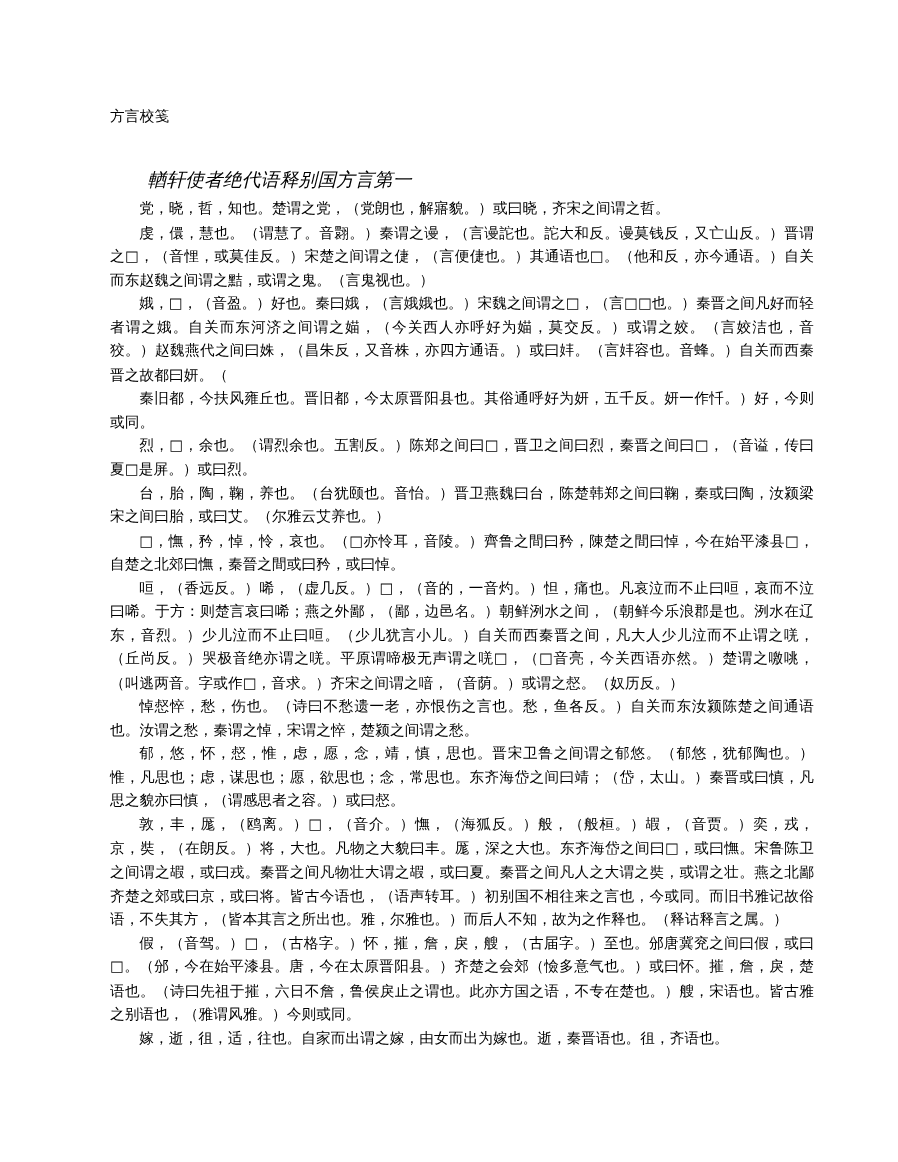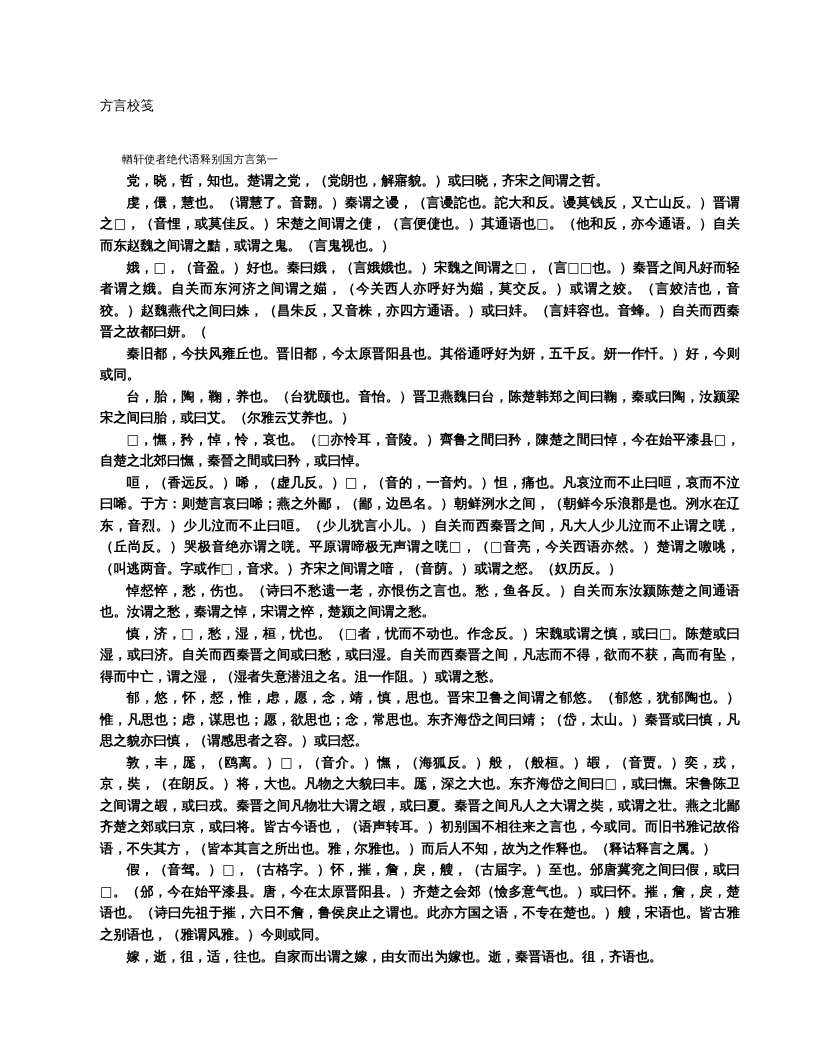--- a/index.html
+++ b/index.html
@@ -22,54 +22,54 @@
     position: relative;
   }
   .doc-title {
     font-size: 13.3px;
     line-height: 1.55;
     margin: 0 0 34px 0;
     letter-spacing: 0.2px;
     font-family: Liberation Serif, serif;
   }
   .section-heading {
-    font-size: 11px;
+    font-size: 17px;
     line-height: 1.62;
     margin: 0 0 2px 0;
     text-indent: 2em;
     letter-spacing: 0.15px;
+    font-style: italic;
   }
   .entry {
     font-size: 13.3px;
     line-height: 1.62;
     margin: 0;
     text-indent: 2em;
     text-align: justify;
     text-justify: inter-character;
     letter-spacing: 0.1px;
     word-break: break-all;
-    font-weight: bold;
   }
 </style>
 </head>
 <body>
 
 <div class="page">
 
   <p class="doc-title">方言校笺</p>
 
   <p class="section-heading">輶轩使者绝代语释别国方言第一</p>
 
   <p class="entry">党，晓，哲，知也。楚谓之党，（党朗也，解寤貌。）或曰晓，齐宋之间谓之哲。</p>
   <p class="entry">虔，儇，慧也。（谓慧了。音翾。）秦谓之谩，（言谩詑也。詑大和反。谩莫钱反，又亡山反。）晋谓之□，（音悝，或莫佳反。）宋楚之间谓之倢，（言便倢也。）其通语也□。（他和反，亦今通语。）自关而东赵魏之间谓之黠，或谓之鬼。（言鬼视也。）</p>
   <p class="entry">娥，□，（音盈。）好也。秦曰娥，（言娥娥也。）宋魏之间谓之□，（言□□也。）秦晋之间凡好而轻者谓之娥。自关而东河济之间谓之媌，（今关西人亦呼好为媌，莫交反。）或谓之姣。（言姣洁也，音狡。）赵魏燕代之间曰姝，（昌朱反，又音株，亦四方通语。）或曰妦。（言妦容也。音蜂。）自关而西秦晋之故都曰妍。（</p>
   <p class="entry">秦旧都，今扶风雍丘也。晋旧都，今太原晋阳县也。其俗通呼好为妍，五千反。妍一作忏。）好，今则或同。</p>
+  <p class="entry">烈，□，余也。（谓烈余也。五割反。）陈郑之间曰□，晋卫之间曰烈，秦晋之间曰□，（音谥，传曰夏□是屏。）或曰烈。</p>
   <p class="entry">台，胎，陶，鞠，养也。（台犹颐也。音怡。）晋卫燕魏曰台，陈楚韩郑之间曰鞠，秦或曰陶，汝颍梁宋之间曰胎，或曰艾。（尔雅云艾养也。）</p>
   <p class="entry">□，憮，矜，悼，怜，哀也。（□亦怜耳，音陵。）齊鲁之間曰矜，陳楚之間曰悼，今在始平漆县□，自楚之北郊曰憮，秦晉之間或曰矜，或曰悼。</p>
   <p class="entry">咺，（香远反。）唏，（虚几反。）□，（音的，一音灼。）怛，痛也。凡哀泣而不止曰咺，哀而不泣曰唏。于方：则楚言哀曰唏；燕之外鄙，（鄙，边邑名。）朝鲜洌水之间，（朝鲜今乐浪郡是也。洌水在辽东，音烈。）少儿泣而不止曰咺。（少儿犹言小儿。）自关而西秦晋之间，凡大人少儿泣而不止谓之唴，（丘尚反。）哭极音绝亦谓之唴。平原谓啼极无声谓之唴□，（□音亮，今关西语亦然。）楚谓之噭咷，（叫逃两音。字或作□，音求。）齐宋之间谓之喑，（音荫。）或谓之惄。（奴历反。）</p>
   <p class="entry">悼惄悴，愁，伤也。（诗曰不愁遗一老，亦恨伤之言也。愁，鱼各反。）自关而东汝颍陈楚之间通语也。汝谓之愁，秦谓之悼，宋谓之悴，楚颍之间谓之愁。</p>
-  <p class="entry">慎，济，□，愁，湿，桓，忧也。（□者，忧而不动也。作念反。）宋魏或谓之慎，或曰□。陈楚或曰湿，或曰济。自关而西秦晋之间或曰愁，或曰湿。自关而西秦晋之间，凡志而不得，欲而不获，高而有坠，得而中亡，谓之湿，（湿者失意潜沮之名。沮一作阻。）或谓之愁。</p>
   <p class="entry">郁，悠，怀，惄，惟，虑，愿，念，靖，慎，思也。晋宋卫鲁之间谓之郁悠。（郁悠，犹郁陶也。）惟，凡思也；虑，谋思也；愿，欲思也；念，常思也。东齐海岱之间曰靖；（岱，太山。）秦晋或曰慎，凡思之貌亦曰慎，（谓感思者之容。）或曰惄。</p>
   <p class="entry">敦，丰，厖，（鸥离。）□，（音介。）憮，（海狐反。）般，（般桓。）嘏，（音贾。）奕，戎，京，奘，（在朗反。）将，大也。凡物之大貌曰丰。厖，深之大也。东齐海岱之间曰□，或曰憮。宋鲁陈卫之间谓之嘏，或曰戎。秦晋之间凡物壮大谓之嘏，或曰夏。秦晋之间凡人之大谓之奘，或谓之壮。燕之北鄙齐楚之郊或曰京，或曰将。皆古今语也，（语声转耳。）初别国不相往来之言也，今或同。而旧书雅记故俗语，不失其方，（皆本其言之所出也。雅，尔雅也。）而后人不知，故为之作释也。（释诂释言之属。）</p>
   <p class="entry">假，（音驾。）□，（古格字。）怀，摧，詹，戾，艘，（古届字。）至也。邠唐冀兖之间曰假，或曰□。（邠，今在始平漆县。唐，今在太原晋阳县。）齐楚之会郊（憸多意气也。）或曰怀。摧，詹，戾，楚语也。（诗曰先祖于摧，六日不詹，鲁侯戾止之谓也。此亦方国之语，不专在楚也。）艘，宋语也。皆古雅之别语也，（雅谓风雅。）今则或同。</p>
   <p class="entry">嫁，逝，徂，适，往也。自家而出谓之嫁，由女而出为嫁也。逝，秦晋语也。徂，齐语也。</p>
 
 </div>
 
 </body></html>

